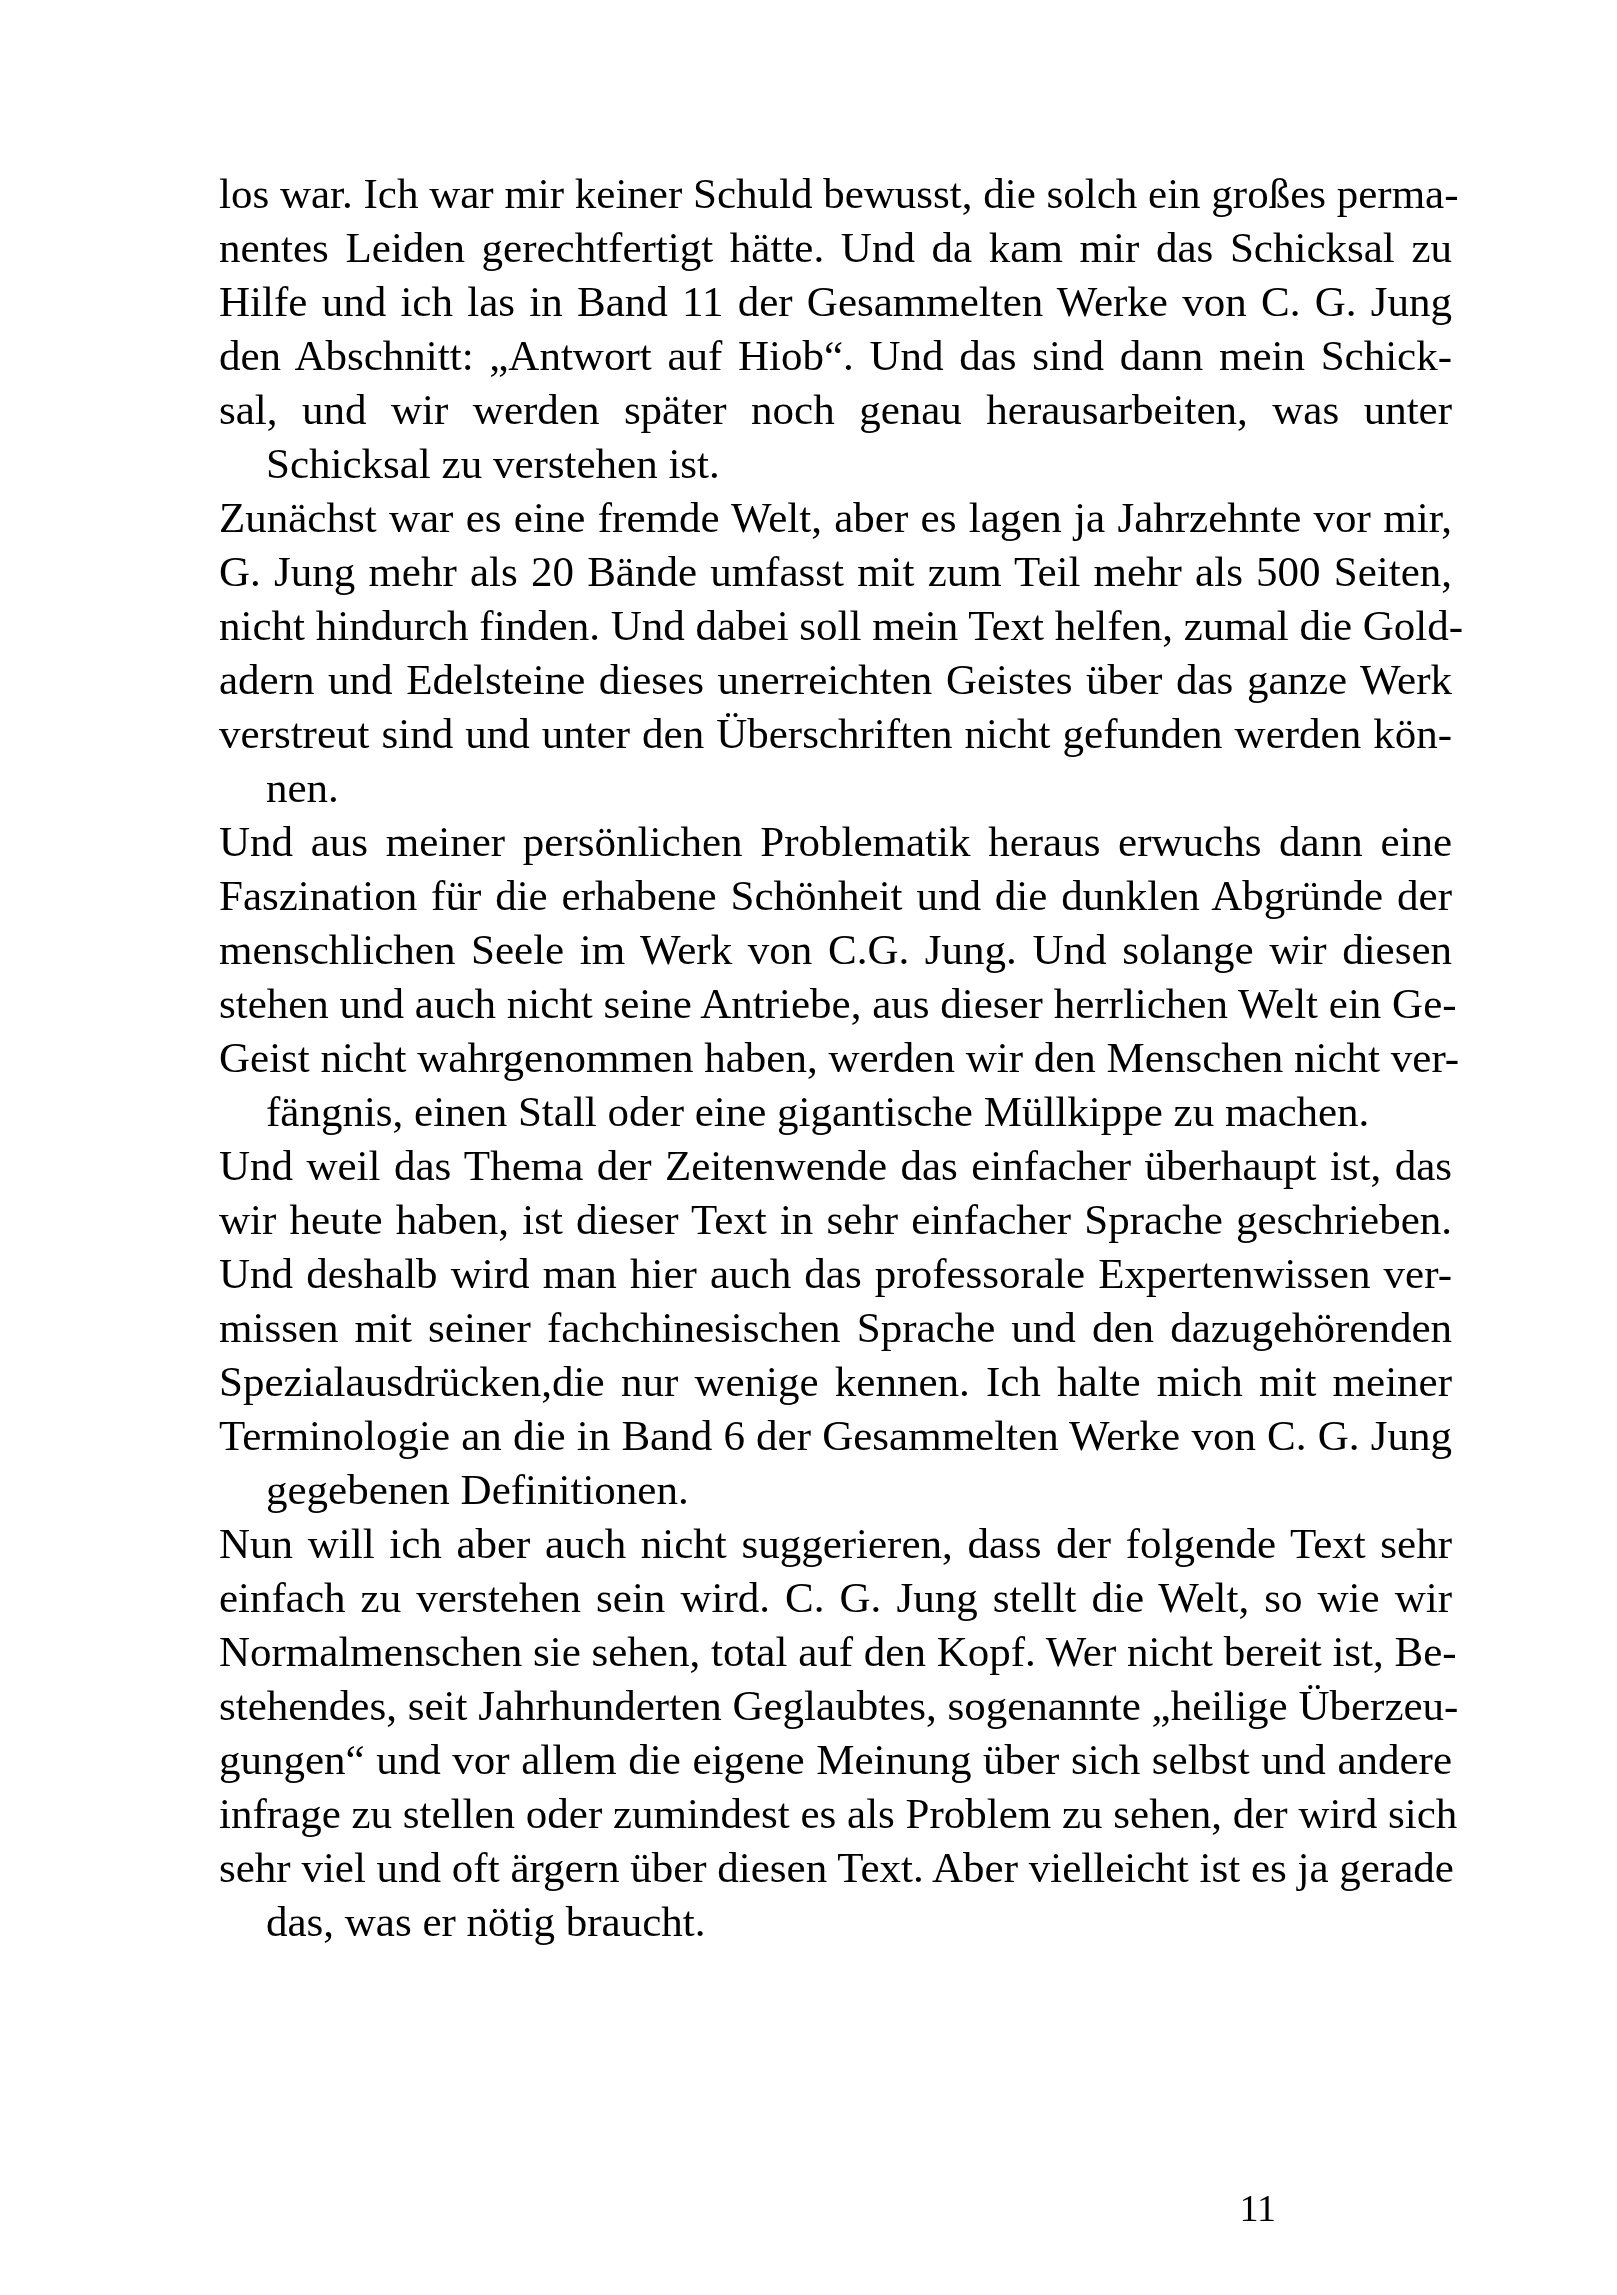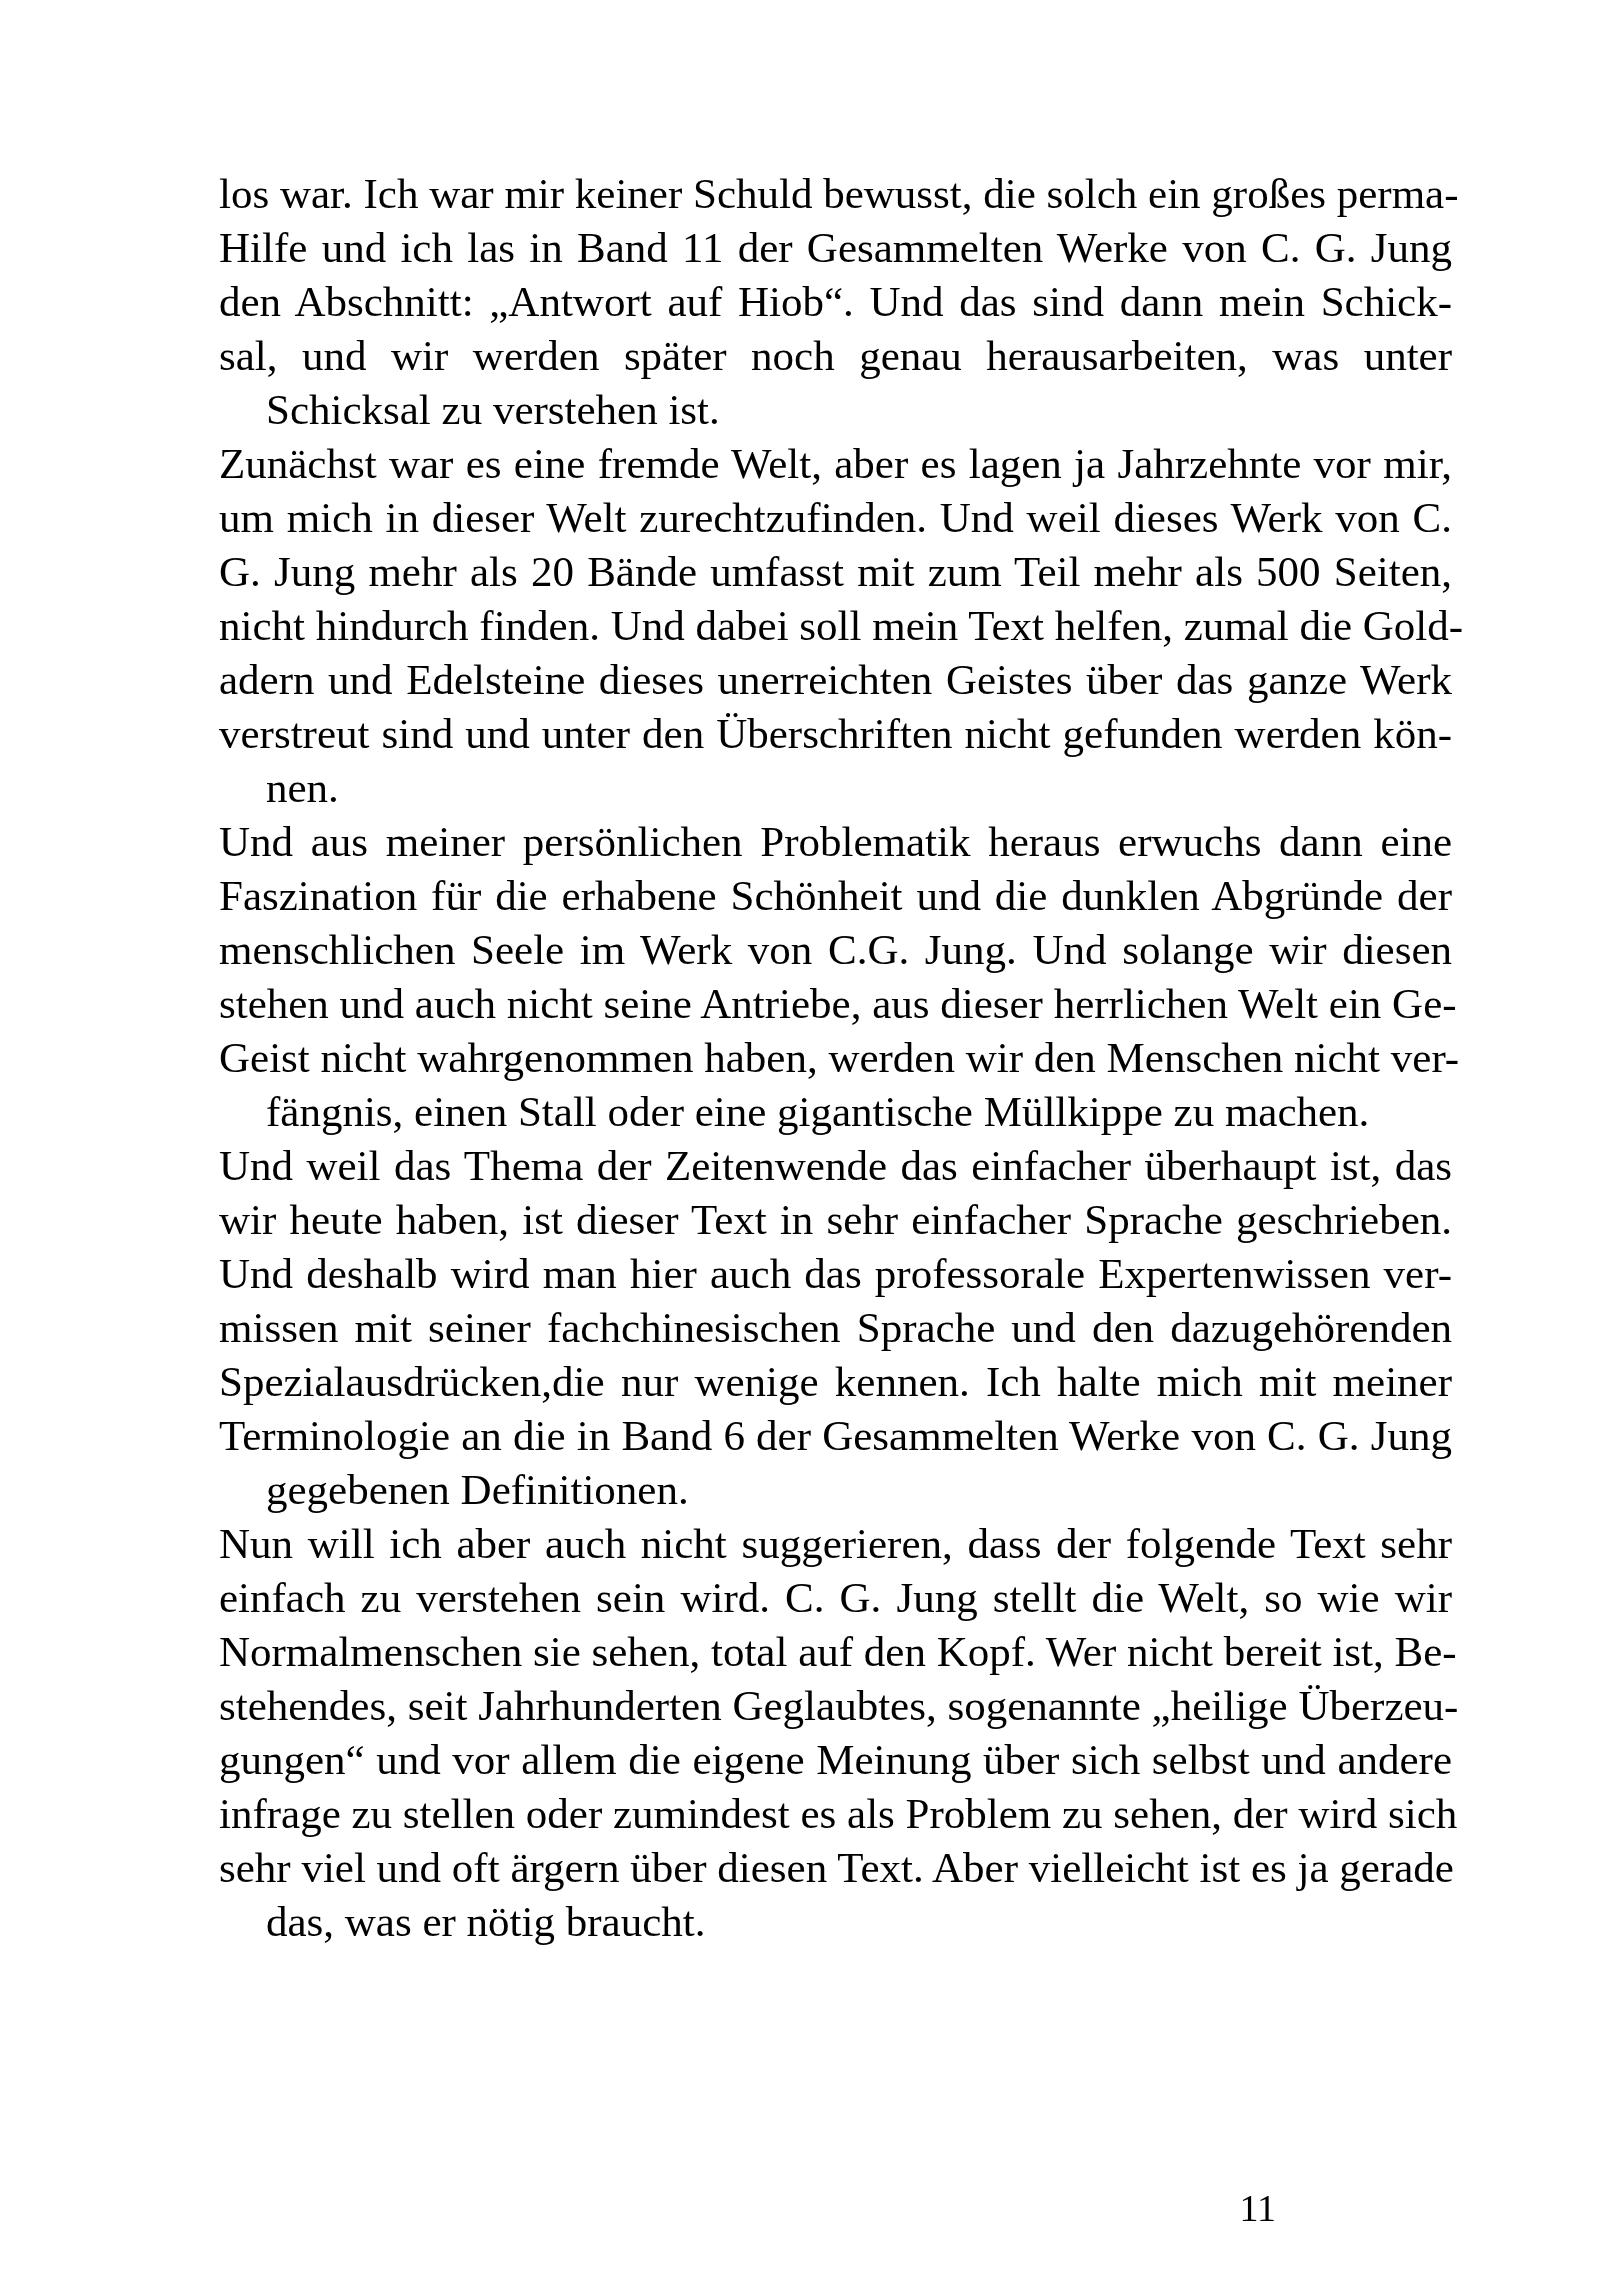--- a/index.html
+++ b/index.html
@@ -59,29 +59,29 @@
     }
   </style>
 </head>
 <body>
 
 <div class="page">
   <div class="body-text">
 
     <p class="paragraph">
       <span class="line">los war. Ich war mir keiner Schuld bewusst, die solch ein großes perma-</span>
+      <span class="line">nentes Leiden gerechtfertigt hätte. Und da kam mir das Schicksal zu</span>
       <span class="line">Hilfe und ich las in Band 11 der Gesammelten Werke von C. G. Jung</span>
       <span class="line">den Abschnitt: „Antwort auf Hiob“. Und das sind dann mein Schick-</span>
       <span class="line">sal, und wir werden später noch genau herausarbeiten, was unter</span>
       <span class="line last">Schicksal zu verstehen ist.</span>
     </p>
 
     <p class="paragraph">
       <span class="line">Zunächst war es eine fremde Welt, aber es lagen ja Jahrzehnte vor mir,</span>
-      <span class="line">um mich in dieser Welt zurechtzufinden. Und weil dieses Werk von C.</span>
       <span class="line">G. Jung mehr als 20 Bände umfasst mit zum Teil mehr als 500 Seiten,</span>
       <span class="line">nicht hindurch finden. Und dabei soll mein Text helfen, zumal die Gold-</span>
       <span class="line">adern und Edelsteine dieses unerreichten Geistes über das ganze Werk</span>
       <span class="line">verstreut sind und unter den Überschriften nicht gefunden werden kön-</span>
       <span class="line last">nen.</span>
     </p>
 
     <p class="paragraph">
       <span class="line">Und aus meiner persönlichen Problematik heraus erwuchs dann eine</span>
       <span class="line">Faszination für die erhabene Schönheit und die dunklen Abgründe der</span>

